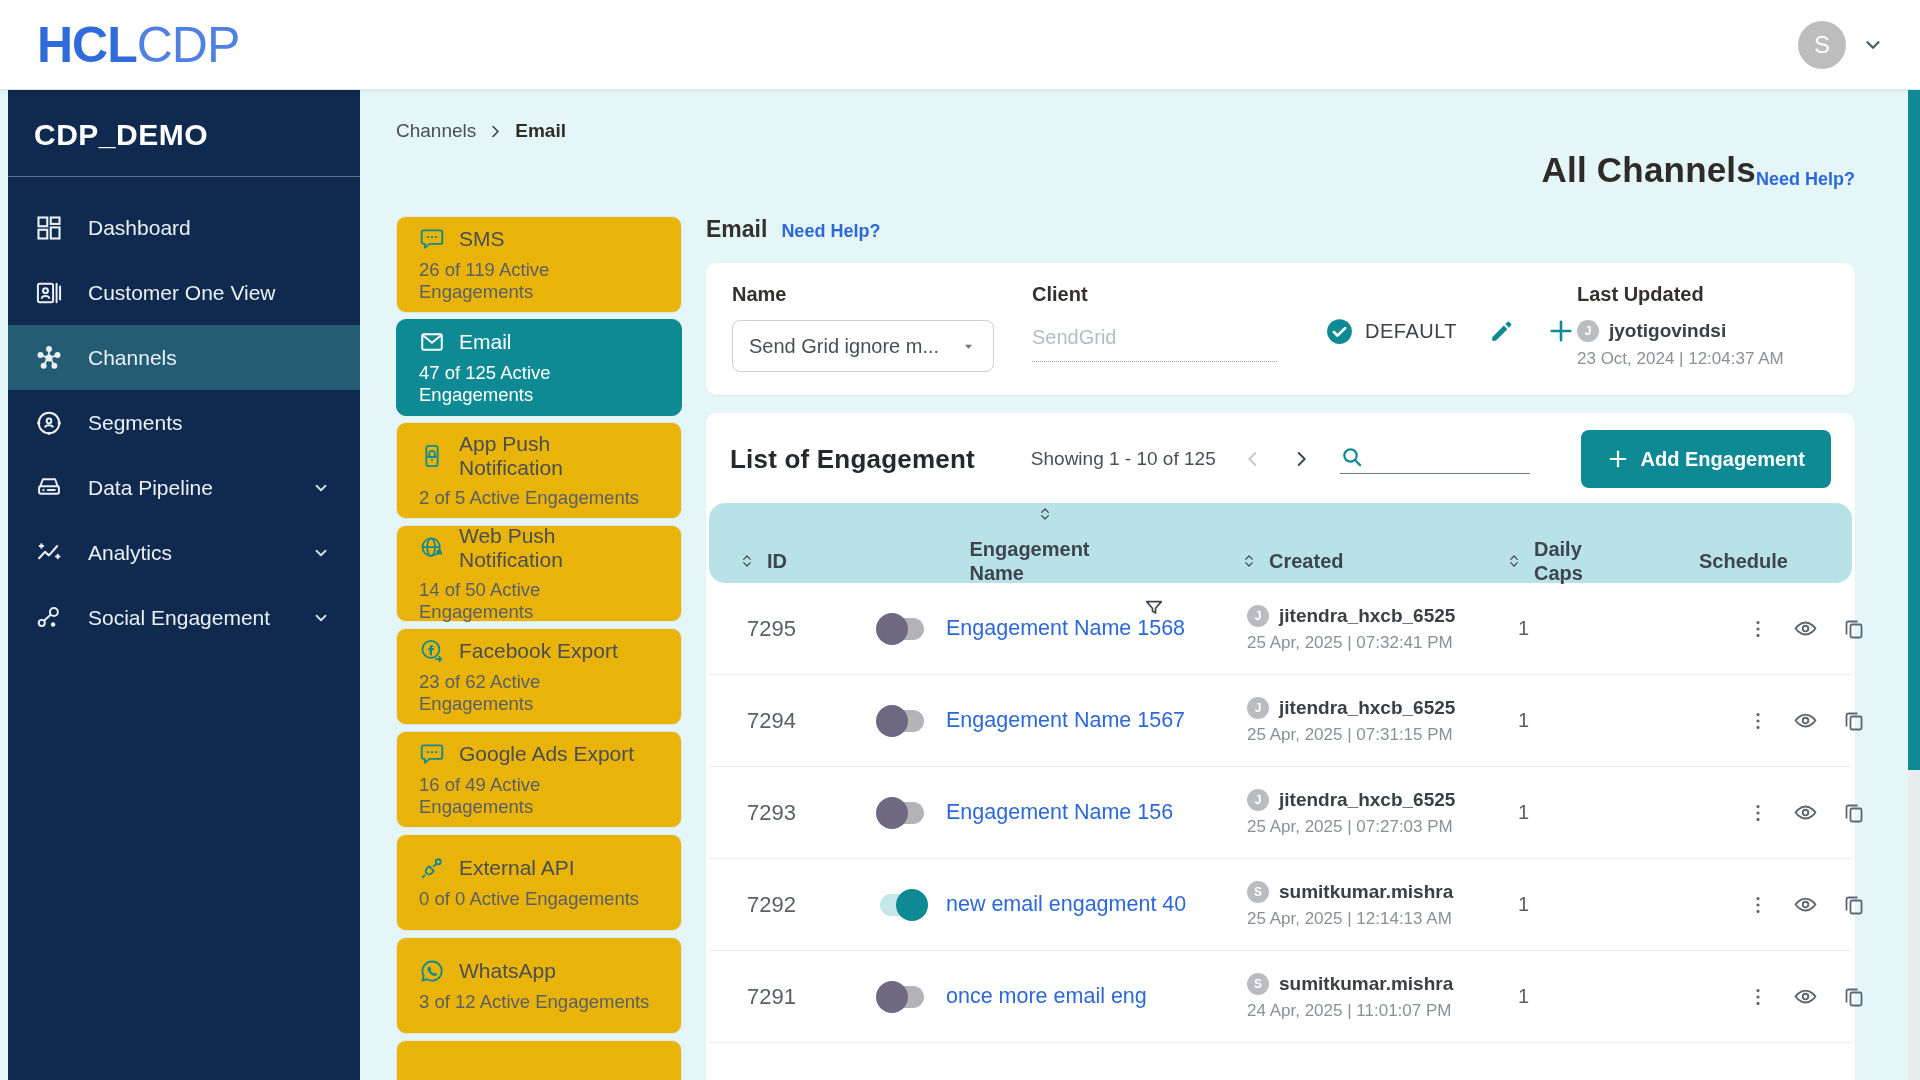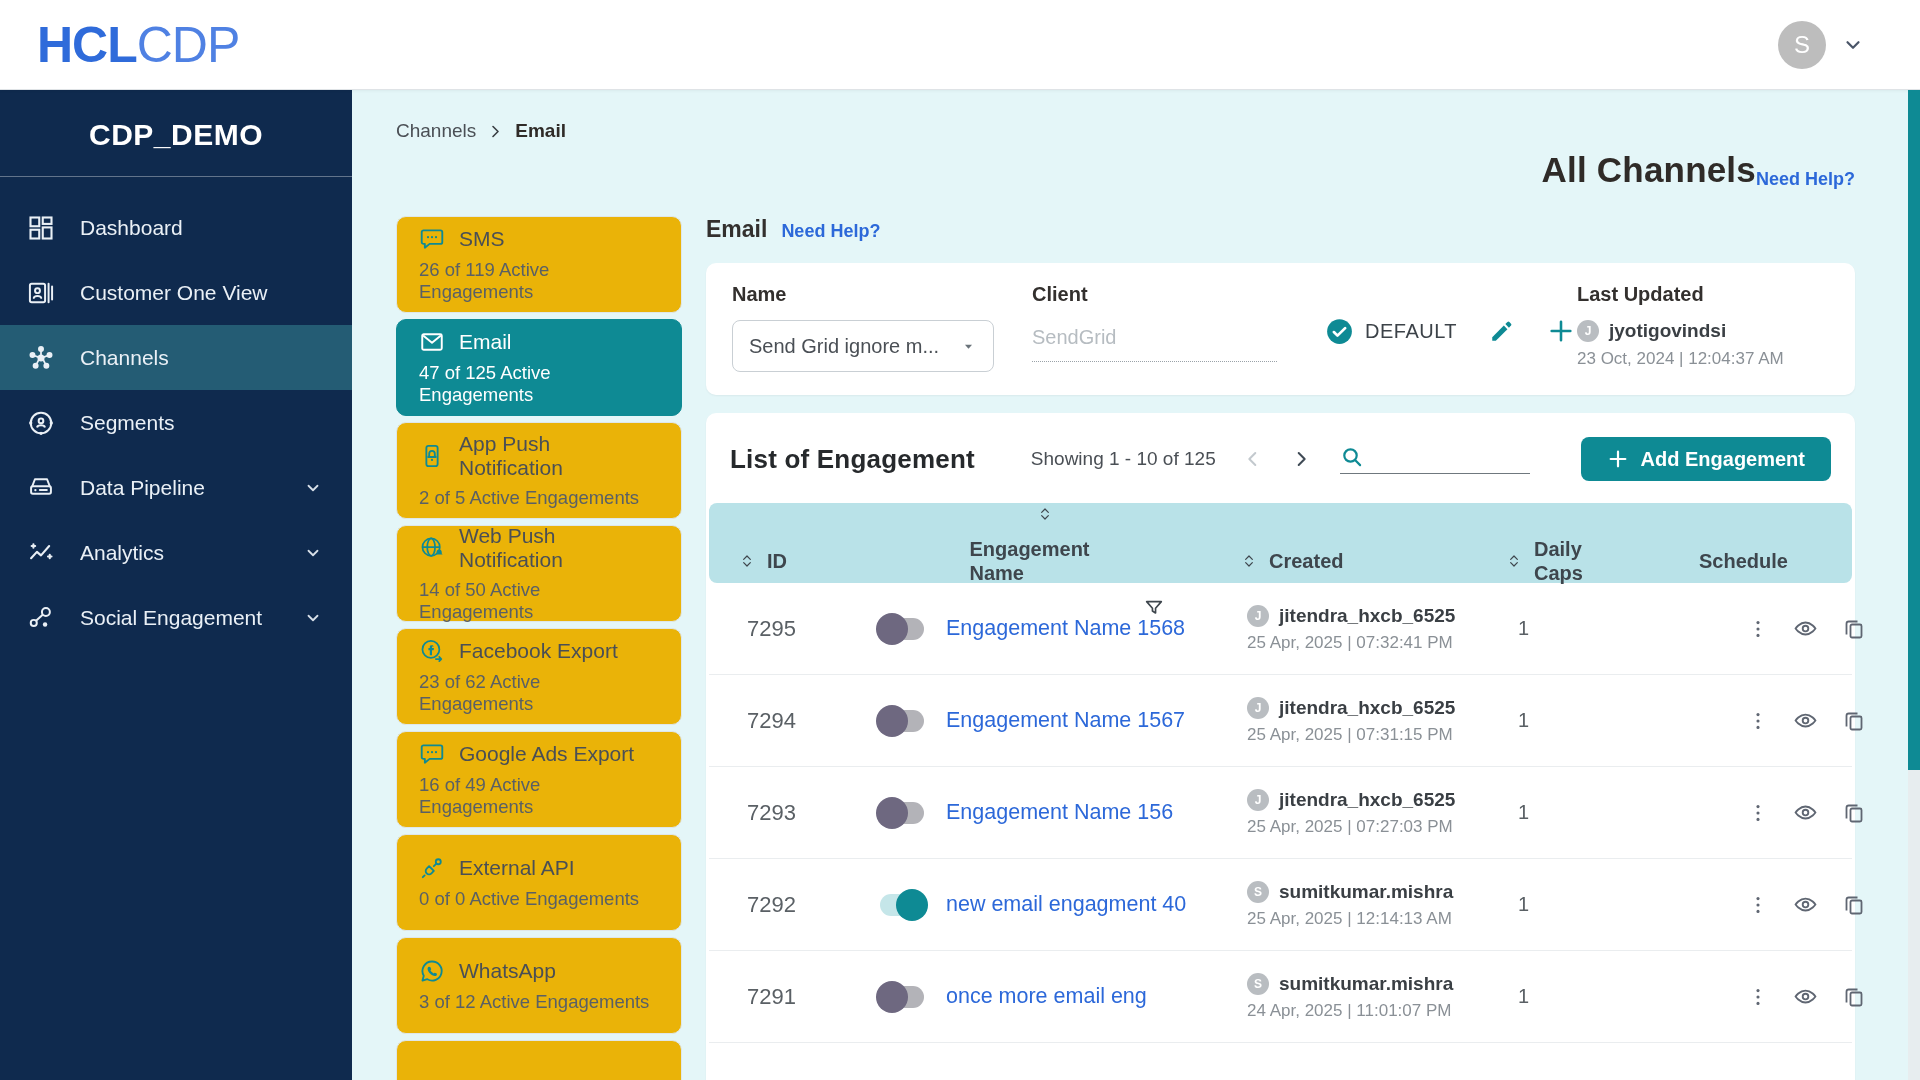--- a/index.html
+++ b/index.html
@@ -2,32 +2,32 @@
 <html><head>
 <meta charset="utf-8">
 <style>
   * { margin:0; padding:0; box-sizing:border-box; }
   html,body { width:1920px; height:1080px; overflow:hidden; background:#E4F6F8;
               font-family:"Liberation Sans", sans-serif; }
 
   
   .top-header { position:fixed; top:0; left:0; width:1920px; height:90px; background:#fff;
                 z-index:30; display:flex; align-items:center; justify-content:space-between;
-                padding:0 56px 0 37px; border-bottom:1px solid #DFE3E6;
+                padding:0 36px 0 37px; border-bottom:1px solid #DFE3E6;
                 box-shadow:0 1px 3px rgba(0,0,0,.05); }
   .logo { font-size:50px; line-height:1; letter-spacing:-1px; }
   .logo .lp { font-weight:800; color:#2F6BDA; }
   .logo .ls { font-weight:400; color:#4F81E3; }
   .user-box { display:flex; align-items:center; gap:16px; cursor:pointer; }
   .avatar { width:48px; height:48px; border-radius:50%; background:#BDBDBD; color:#fff;
             font-size:24px; display:flex; align-items:center; justify-content:center; }
   .user-chev { color:#4A5568; display:flex; }
 
   
-  .sidebar { position:fixed; left:0; top:90px; width:352px; height:990px; background:#0F2A4E; z-index:20;text-align:center; }
+  .sidebar { position:fixed; left:8px; top:90px; width:352px; height:990px; background:#0F2A4E; z-index:20; }
   .workspace { padding:28px 26px 24px; border-bottom:1px solid rgba(255,255,255,.35);
                color:#fff; font-size:30px; font-weight:700; letter-spacing:.5px; }
   .nav { margin-top:18px; }
   .side-item { height:65px; display:flex; align-items:center; padding:0 30px 0 26px; gap:24px;
                color:#EAF0F6; font-size:21px; cursor:pointer; }
   .side-item[data-selected="true"] { background:#245C74; }
   .s-icon { width:30px; height:30px; flex:none; display:flex; align-items:center; justify-content:center; }
   .s-chev { margin-left:auto; display:flex; color:#D7DFE8; }
 
   
@@ -94,26 +94,26 @@
   .list-title { font-size:26px; font-weight:700; color:#26292C; letter-spacing:.2px; }
   .showing { font-size:19px; color:#4A4F55; margin-left:56px; }
   .pg { margin-left:26px; display:flex; cursor:pointer; }
   .pg.prev { color:#C3C9CE; }
   .pg.next { color:#3F4A55; }
   .search-wrap { display:flex; align-items:center; margin-left:28px; border-bottom:1px solid #6F787E;
                  padding-bottom:4px; width:190px; }
   .search-input { border:none; outline:none; background:none; width:150px; font-size:19px;
                   margin-left:10px; font-family:inherit; color:#3A3F44; }
   .add-btn { margin-left:auto; background:#0E8A94; color:#fff; border:none; border-radius:8px;
-             height:44px; padding:0 26px; font-size:20px; font-weight:700; display:flex;
+             height:58px; padding:0 26px; font-size:20px; font-weight:700; display:flex;
              align-items:center; gap:12px; cursor:pointer; font-family:inherit; }
 
   .table { margin-top:16px; }
   .thead, .trow { display:grid; grid-template-columns:135px 365px 265px 185px 1fr; }
-  .thead { background:#B9E2E8; border-radius:8px; height:80px; align-items:center; }
+  .thead { background:#B9E2E8; border-radius:16px; height:80px; align-items:center; }
   .hcell { display:flex; align-items:center; gap:12px; font-size:20px; font-weight:700; color:#3E464D; }
   .hc-id { padding-left:30px; }
   .hc-name { padding-left:36px;flex-direction:column; }
   .hc-name .hlabel { width:150px; line-height:1.2; }
   .hc-name .funnel { margin-left:auto; margin-right:44px; display:flex; cursor:pointer; }
   .hc-created { padding-left:32px; }
   .hc-caps { padding-left:32px; }
   .hc-caps .hlabel { width:62px; line-height:1.2; }
   .hc-schedule { padding-left:40px; }
   .sort { display:flex; cursor:pointer; flex:none; }

